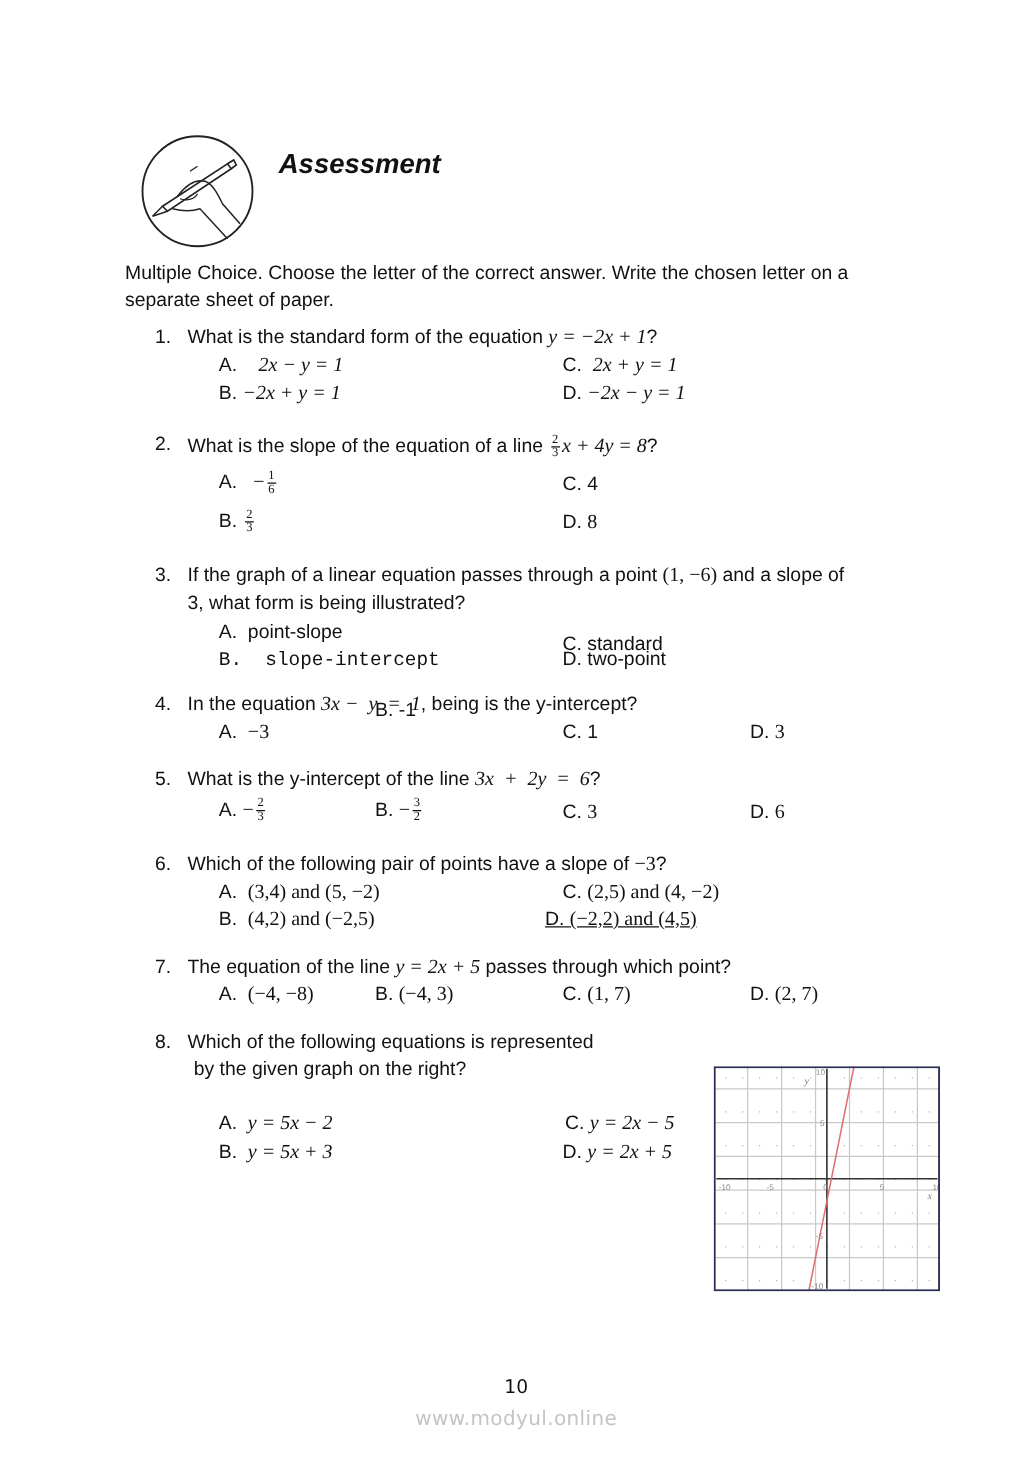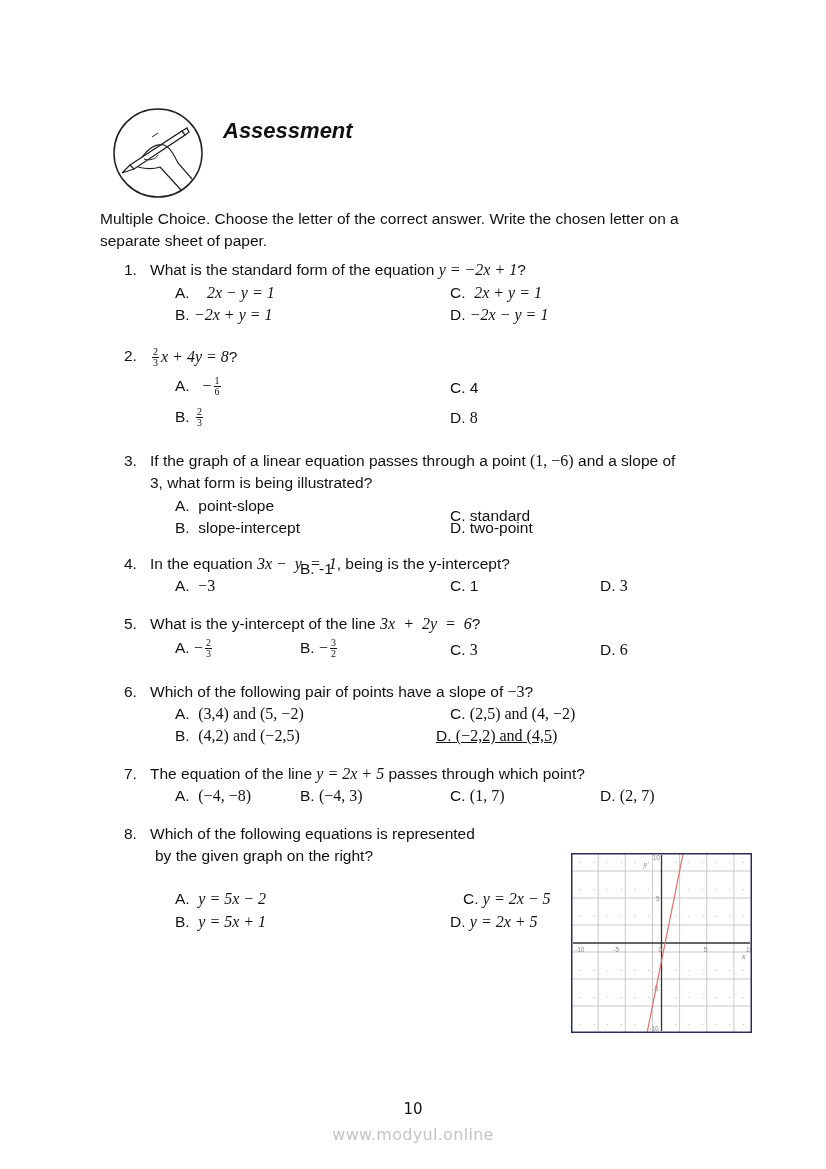--- a/index.html
+++ b/index.html
@@ -48,21 +48,21 @@
   <span class="qnum">1.</span>
   <span class="qtext"><span>What is the standard form of the equation </span><span class="math">y = −2x + 1</span><span>?</span></span>
   <div class="opt" style="left:51px; top:23px;"><span>A.</span>&nbsp;&nbsp;&nbsp; <span class="math">2x − y = 1</span></div>
   <div class="opt" style="left:51px; top:45px;"><span>B.</span> <span class="math">−2x + y = 1</span></div>
   <div class="opt" style="left:326px; top:23px;"><span>C.</span>&nbsp; <span class="math">2x + y = 1</span></div>
   <div class="opt" style="left:326px; top:45px;"><span>D.</span> <span class="math">−2x − y = 1</span></div>
 </div>
 
 <div class="abs q" style="top:347px;">
   <span class="qnum">2.</span>
-  <span class="qtext"><span class="frac">
+  <span class="qtext"><span>What is the slope of the equation of a line </span><span class="frac">
         <span>2</span>
         <span class="bar"></span>
         <span>3</span>
       </span><span class="math">x + 4y = 8</span><span>?</span></span>
   <div class="opt" style="left:51px; top:29px;"><span>A.</span>&nbsp;&nbsp; <span class="num">−</span><span class="frac">
         <span>1</span>
         <span class="bar"></span>
         <span>6</span>
       </span></div>
   <div class="opt" style="left:51px; top:60px;"><span>B.</span> <span class="frac">
@@ -72,21 +72,21 @@
       </span></div>
   <div class="opt" style="left:326px; top:32px;"><span>C.</span> <span>4</span></div>
   <div class="opt" style="left:326px; top:62px;"><span>D.</span> <span class="num">8</span></div>
 </div>
 
 <div class="abs q" style="top:452px;">
   <span class="qnum">3.</span>
   <span class="qtext"><span>If the graph of a linear equation passes through a point </span><span class="num">(1, −6)</span><span> and a slope of</span></span>
   <span class="qtext" style="top:22px;">3, what form is being illustrated?</span>
   <div class="opt" style="left:51px; top:45px;"><span>A.</span>&nbsp; <span>point-slope</span></div>
-  <div class="opt" style="left:51px; top:67px;"><span>B.</span>&nbsp; <span>slope-intercept</span></div>
+  <div class="opt" style="left:51px; top:67px;font-family:Liberation Mono, monospace;"><span>B.</span>&nbsp; <span>slope-intercept</span></div>
   <div class="opt" style="left:326px; top:45px;margin-top:10px;"><span>C.</span> <span>standard</span></div>
   <div class="opt" style="left:326px; top:67px;"><span>D.</span> <span>two-point</span></div>
 </div>
 
 <div class="abs q" style="top:555px;">
   <span class="qnum">4.</span>
   <span class="qtext"><span>In the equation </span><span class="math" style="white-space:pre">3x −  y  =  1</span><span>, being is the y-intercept?</span></span>
   <div class="opt" style="left:51px; top:22px;"><span>A.</span>&nbsp; <span class="num">−3</span></div>
   <div class="opt" style="left:176px; top:5px;"><span>B.</span> <span>-1</span></div>
   <div class="opt" style="left:326px; top:22px;"><span>C.</span> <span>1</span></div>
@@ -126,22 +126,22 @@
   <div class="opt" style="left:176px; top:22px;"><span>B.</span> <span class="num">(−4, 3)</span></div>
   <div class="opt" style="left:326px; top:22px;"><span>C.</span> <span class="num">(1, 7)</span></div>
   <div class="opt" style="left:476px; top:22px;"><span>D.</span> <span class="num">(2, 7)</span></div>
 </div>
 
 <div class="abs q" style="top:825px;">
   <span class="qnum">8.</span>
   <span class="qtext">Which of the following equations is represented</span>
   <span class="qtext" style="left:31px; top:22px;">by the given graph on the right?</span>
   <div class="opt" style="left:51px; top:65px;"><span>A.</span>&nbsp; <span class="math">y = 5x − 2</span></div>
-  <div class="opt" style="left:51px; top:88px;"><span>B.</span>&nbsp; <span class="math">y = 5x + 1</span></div>
-  <div class="opt" style="left:339px; top:65px;"><span>C.</span> <span class="math">y = 2x − 5</span></div>
+  <div class="opt" style="left:51px; top:88px;"><span>B.</span>&nbsp; <span class="math">y = 5x + 3</span></div>
+  <div class="opt" style="left:328px; top:65px;"><span>C.</span> <span class="math">y = 2x − 5</span></div>
   <div class="opt" style="left:326px; top:88px;"><span>D.</span> <span class="math">y = 2x + 5</span></div>
 </div>
 
 <div id="graph" class="abs">
   <svg id="graph-svg" width="181" height="180" viewBox="0 0 181 180">
     <g id="grid-layer">
         <line x1="0" y1="0" x2="0" y2="180" stroke="#c8c8c8" stroke-width="1"></line>
         <line x1="27.15" y1="0" x2="27.15" y2="180" stroke="#c8c8c8" stroke-width="1"></line>
         <line x1="54.3" y1="0" x2="54.3" y2="180" stroke="#c8c8c8" stroke-width="1"></line>
         <line x1="81.45" y1="0" x2="81.45" y2="180" stroke="#c8c8c8" stroke-width="1"></line>

